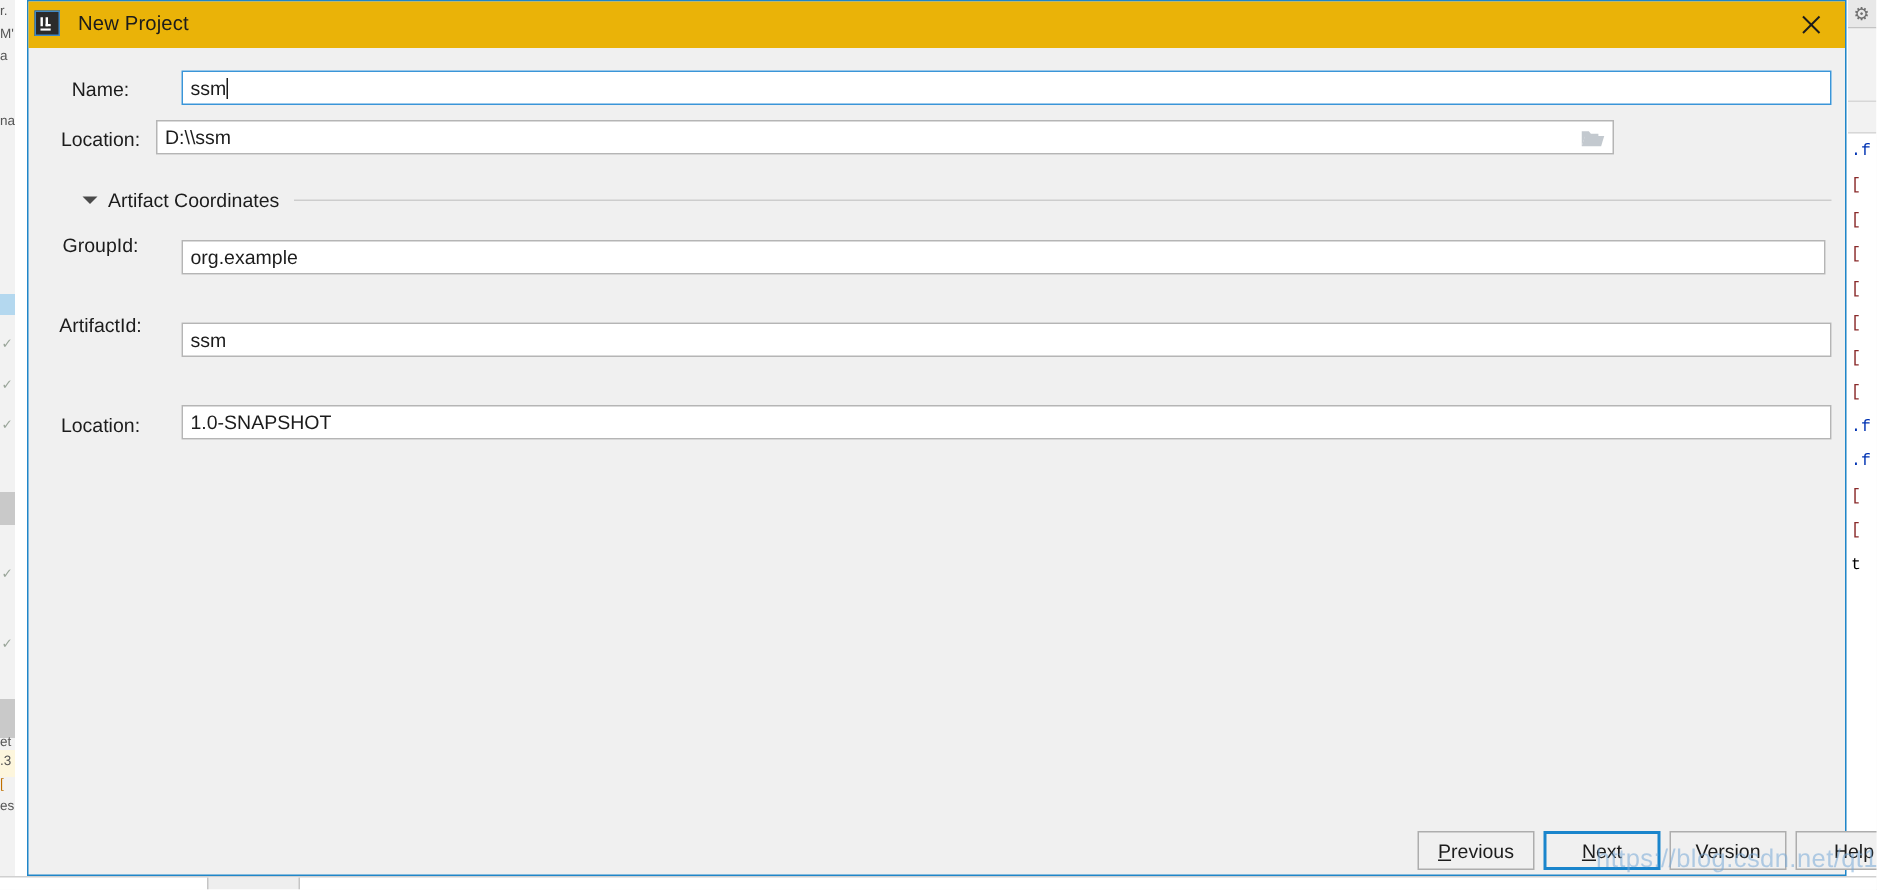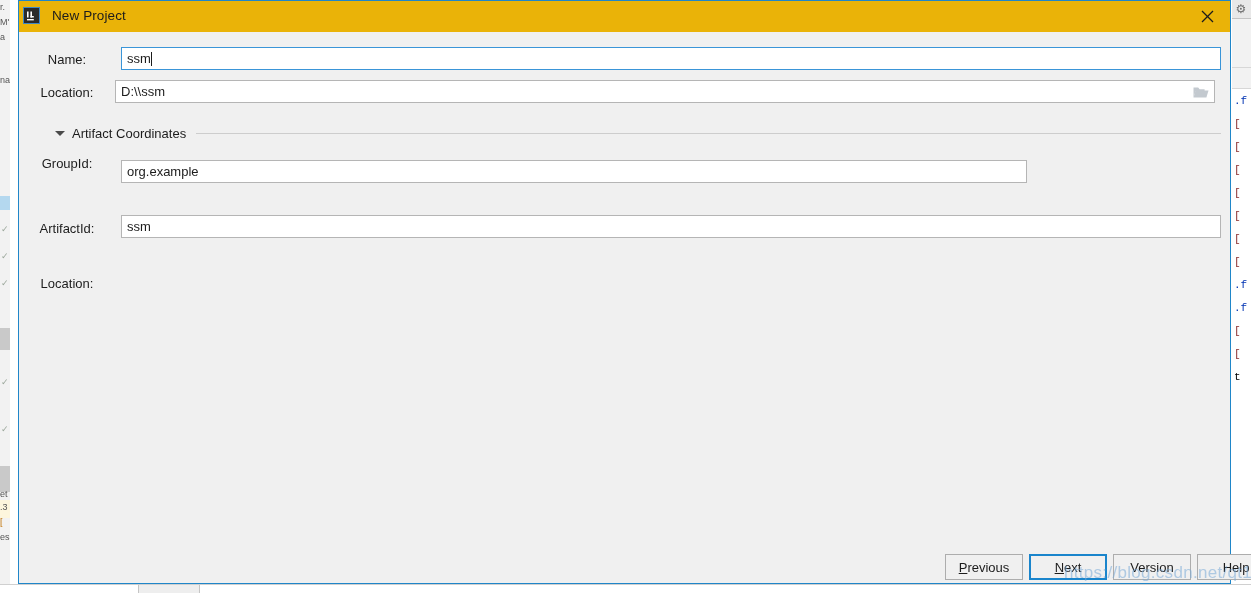--- a/index.html
+++ b/index.html
@@ -405,47 +405,50 @@
     </div>
 
     <div class="form">
 
       <div class="lbl" style="top:20px;">Name:</div>
       <div class="field focused" style="left:102px; top:15px; width:1100px;">
         <span>ssm</span><span class="caret"></span>
       </div>
 
       <div class="lbl" style="top:53px;">Location:</div>
-      <div class="field" style="left:96px; top:48px; width:1100px;">
+      <div class="field" style="left:85px; top:48px; width:972px;">
         <span>D:\\ssm</span>
         <span class="browse-ico">
           <svg width="16" height="13" viewBox="0 0 16 13">
             <path d="M0.5 11.5 L2.6 4.6 L15.5 4.6 L13.4 11.5 Z" fill="#c3c9cf"></path>
             <path d="M0.5 11.5 L0.5 1.5 L5.2 1.5 L6.6 3.2 L11.6 3.2 L11.6 5.2 L2.6 5.2 Z" fill="#c3c9cf"></path>
           </svg>
         </span>
       </div>
 
       <div class="section-head">
         <div class="tri"></div>
         <div class="section-title">Artifact Coordinates</div>
         <div class="section-rule"></div>
       </div>
 
       <div class="lbl" style="top:124px;">GroupId:</div>
-      <div class="field" style="left:102px; top:128px; width:906px;">
+      <div class="field" style="left:102px; top:128px; width:1096px;">
         <span>org.example</span>
       </div>
 
-      <div class="lbl" style="top:189px;">ArtifactId:</div>
+      <div class="lbl" style="top:177px;">ArtifactId:</div>
       <div class="field" style="left:102px; top:183px; width:1100px;">
         <span>ssm</span>
       </div>
 
       <div class="lbl" style="top:244px;">Location:</div>
+      <div class="field" style="left:102px; top:238px; width:1100px;">
+        <span>1.0-SNAPSHOT</span>
+      </div>
 
       <div class="btnrow">
         <div class="btn">
           <span><u>P</u><span>revious</span></span>
         </div>
         <div class="btn default">
           <span><u>N</u><span>ext</span></span>
         </div>
         <div class="btn">Version</div>
         <div class="btn">Help</div>

